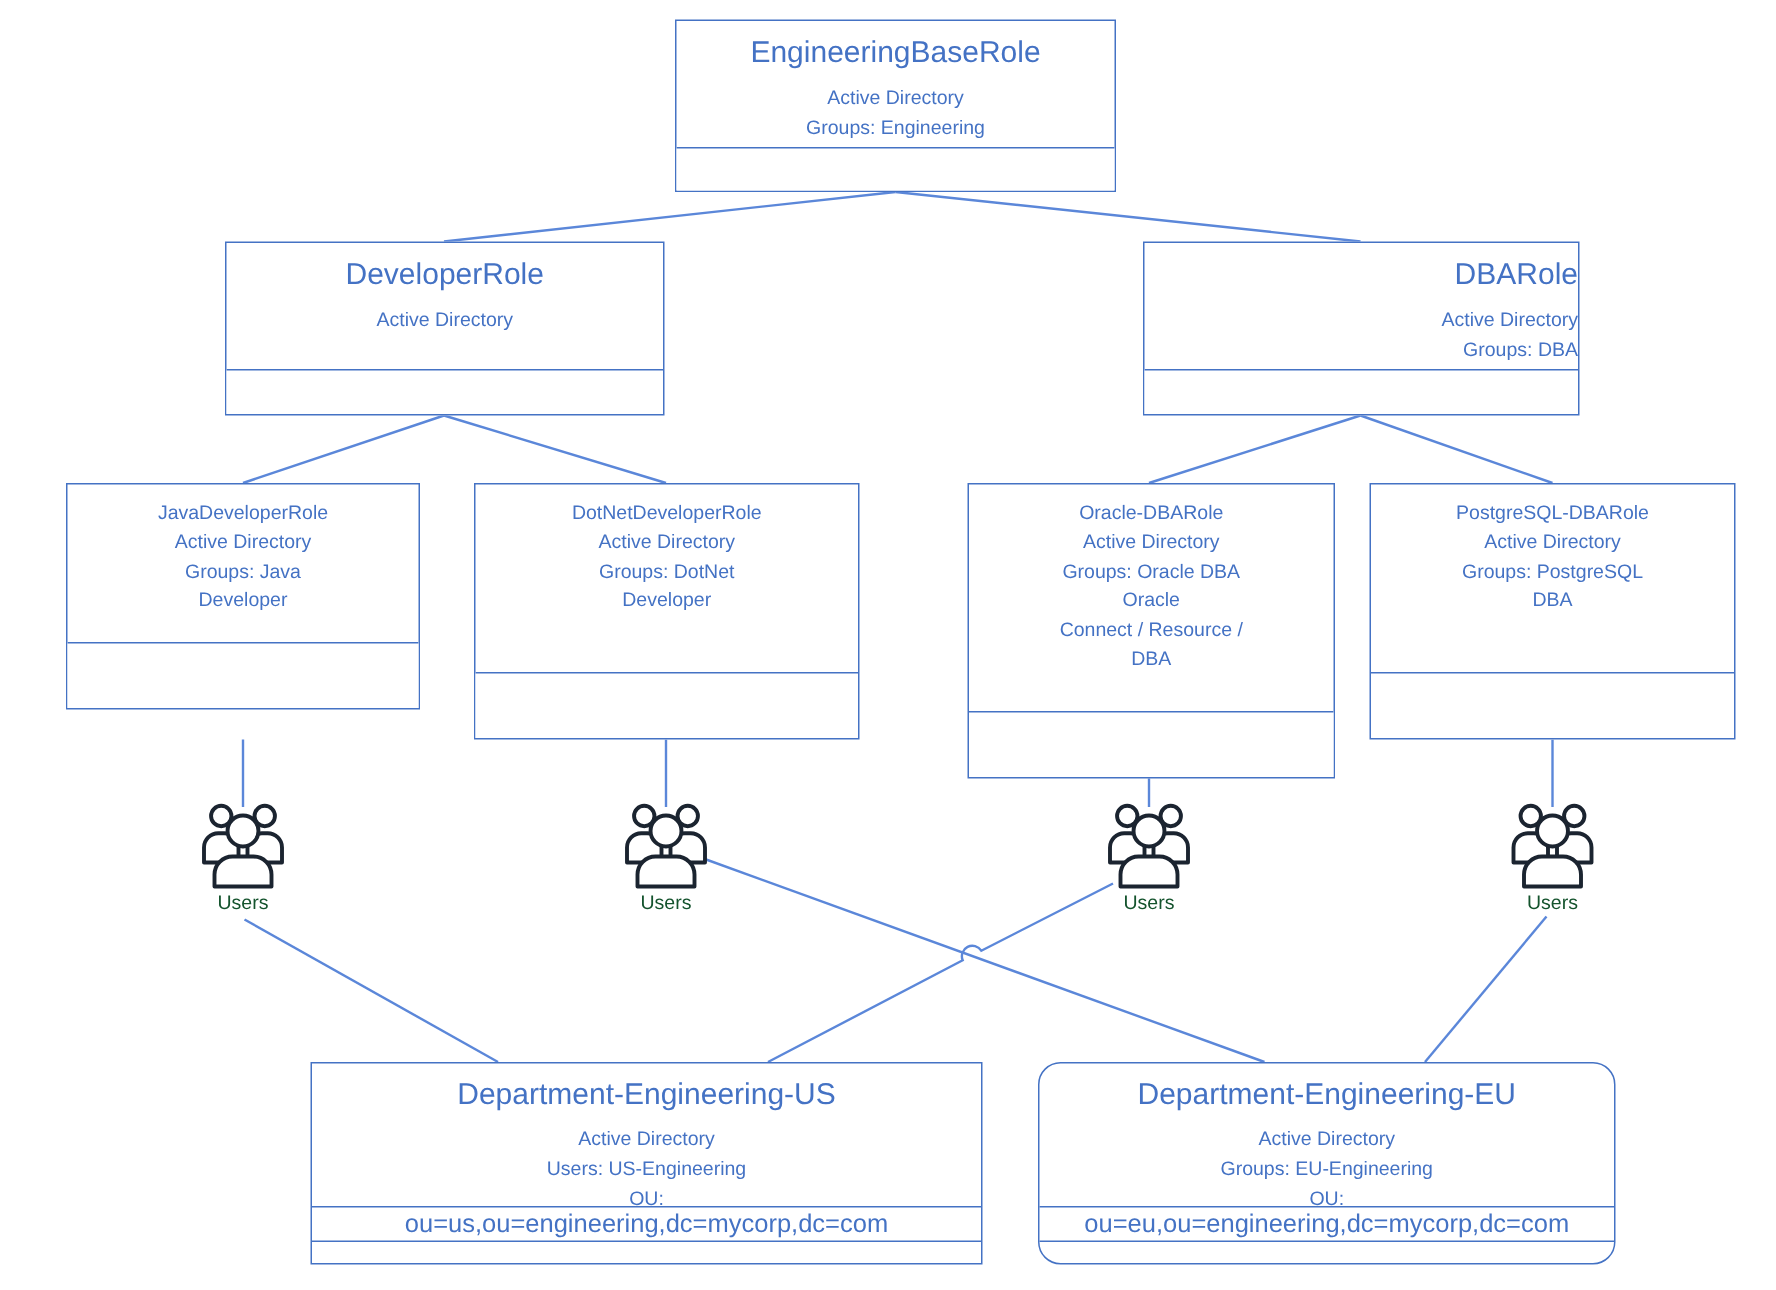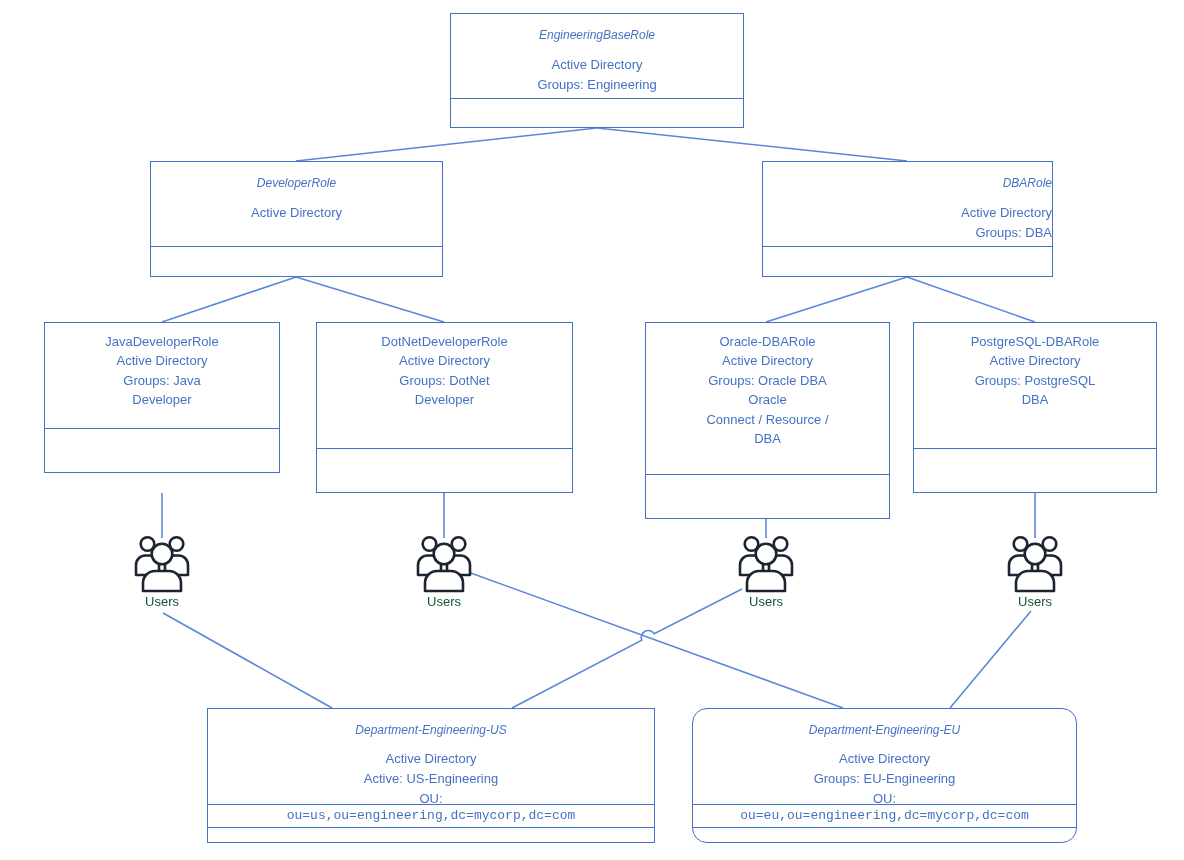--- a/index.html
+++ b/index.html
@@ -6,27 +6,27 @@
   .canvas{
     position:relative;width:1184px;height:860px;background:#ffffff;
     font-family:"Liberation Sans",sans-serif;overflow:hidden;
   }
   .connectors{position:absolute;left:0;top:0;}
   .connectors line,.connectors path{stroke:#5b87d9;stroke-width:1.6;fill:none;}
   .node{
     position:absolute;box-sizing:border-box;border:1.5px solid #4472c4;
     background:#ffffff;color:#4472c4;text-align:center;
   }
-  .node .title{font-size:12px;line-height:22px;padding-top:10px;font-style:italic;}
+  .node .title{font-size:20px;line-height:22px;padding-top:10px;}
   .node .body{font-size:13px;line-height:20px;margin-top:9px;}
   .node.small .body{margin-top:0;padding-top:9px;line-height:19.4px;}
   .comp{position:absolute;left:0;right:0;bottom:0;border-top:1.5px solid #4472c4;background:#ffffff;}
   .ou-row{
     position:absolute;left:0;right:0;bottom:14px;height:23px;
-    border-top:1.5px solid #4472c4;font-size:13px;line-height:22px;font-family:Liberation Mono, monospace;
+    border-top:1.5px solid #4472c4;font-size:17px;line-height:22px;
   }
   .empty-row{position:absolute;left:0;right:0;bottom:0;height:14px;border-top:1.5px solid #4472c4;}
   .users{position:absolute;width:80px;text-align:center;}
   .users svg{display:block;margin:0 auto;}
   .users .label{font-size:13px;line-height:15px;color:#14532d;margin-top:1px;}
 </style>
 </head>
 <body>
 
 <div class="canvas">
@@ -169,21 +169,21 @@
           <path d="M9,58 v-8 a12,12 0 0 1 12,-12 h14 a12,12 0 0 1 12,12 v8 z"></path>
       </g>
     </svg>
     <div class="label">Users</div>
   </div>
 
   <div class="node" style="left:207px;top:708px;width:448px;height:135px;">
     <div class="title">Department-Engineering-US</div>
     <div class="body" style="margin-top:8px;">
       <div>Active Directory</div>
-      <div>Active: US-Engineering</div>
+      <div>Users: US-Engineering</div>
       <div>OU:</div>
     </div>
     <div class="ou-row">ou=us,ou=engineering,dc=mycorp,dc=com</div>
     <div class="empty-row"></div>
   </div>
 
   <div class="node" style="left:692px;top:708px;width:385px;height:135px;border-radius:15px;">
     <div class="title">Department-Engineering-EU</div>
     <div class="body" style="margin-top:8px;">
       <div>Active Directory</div>

